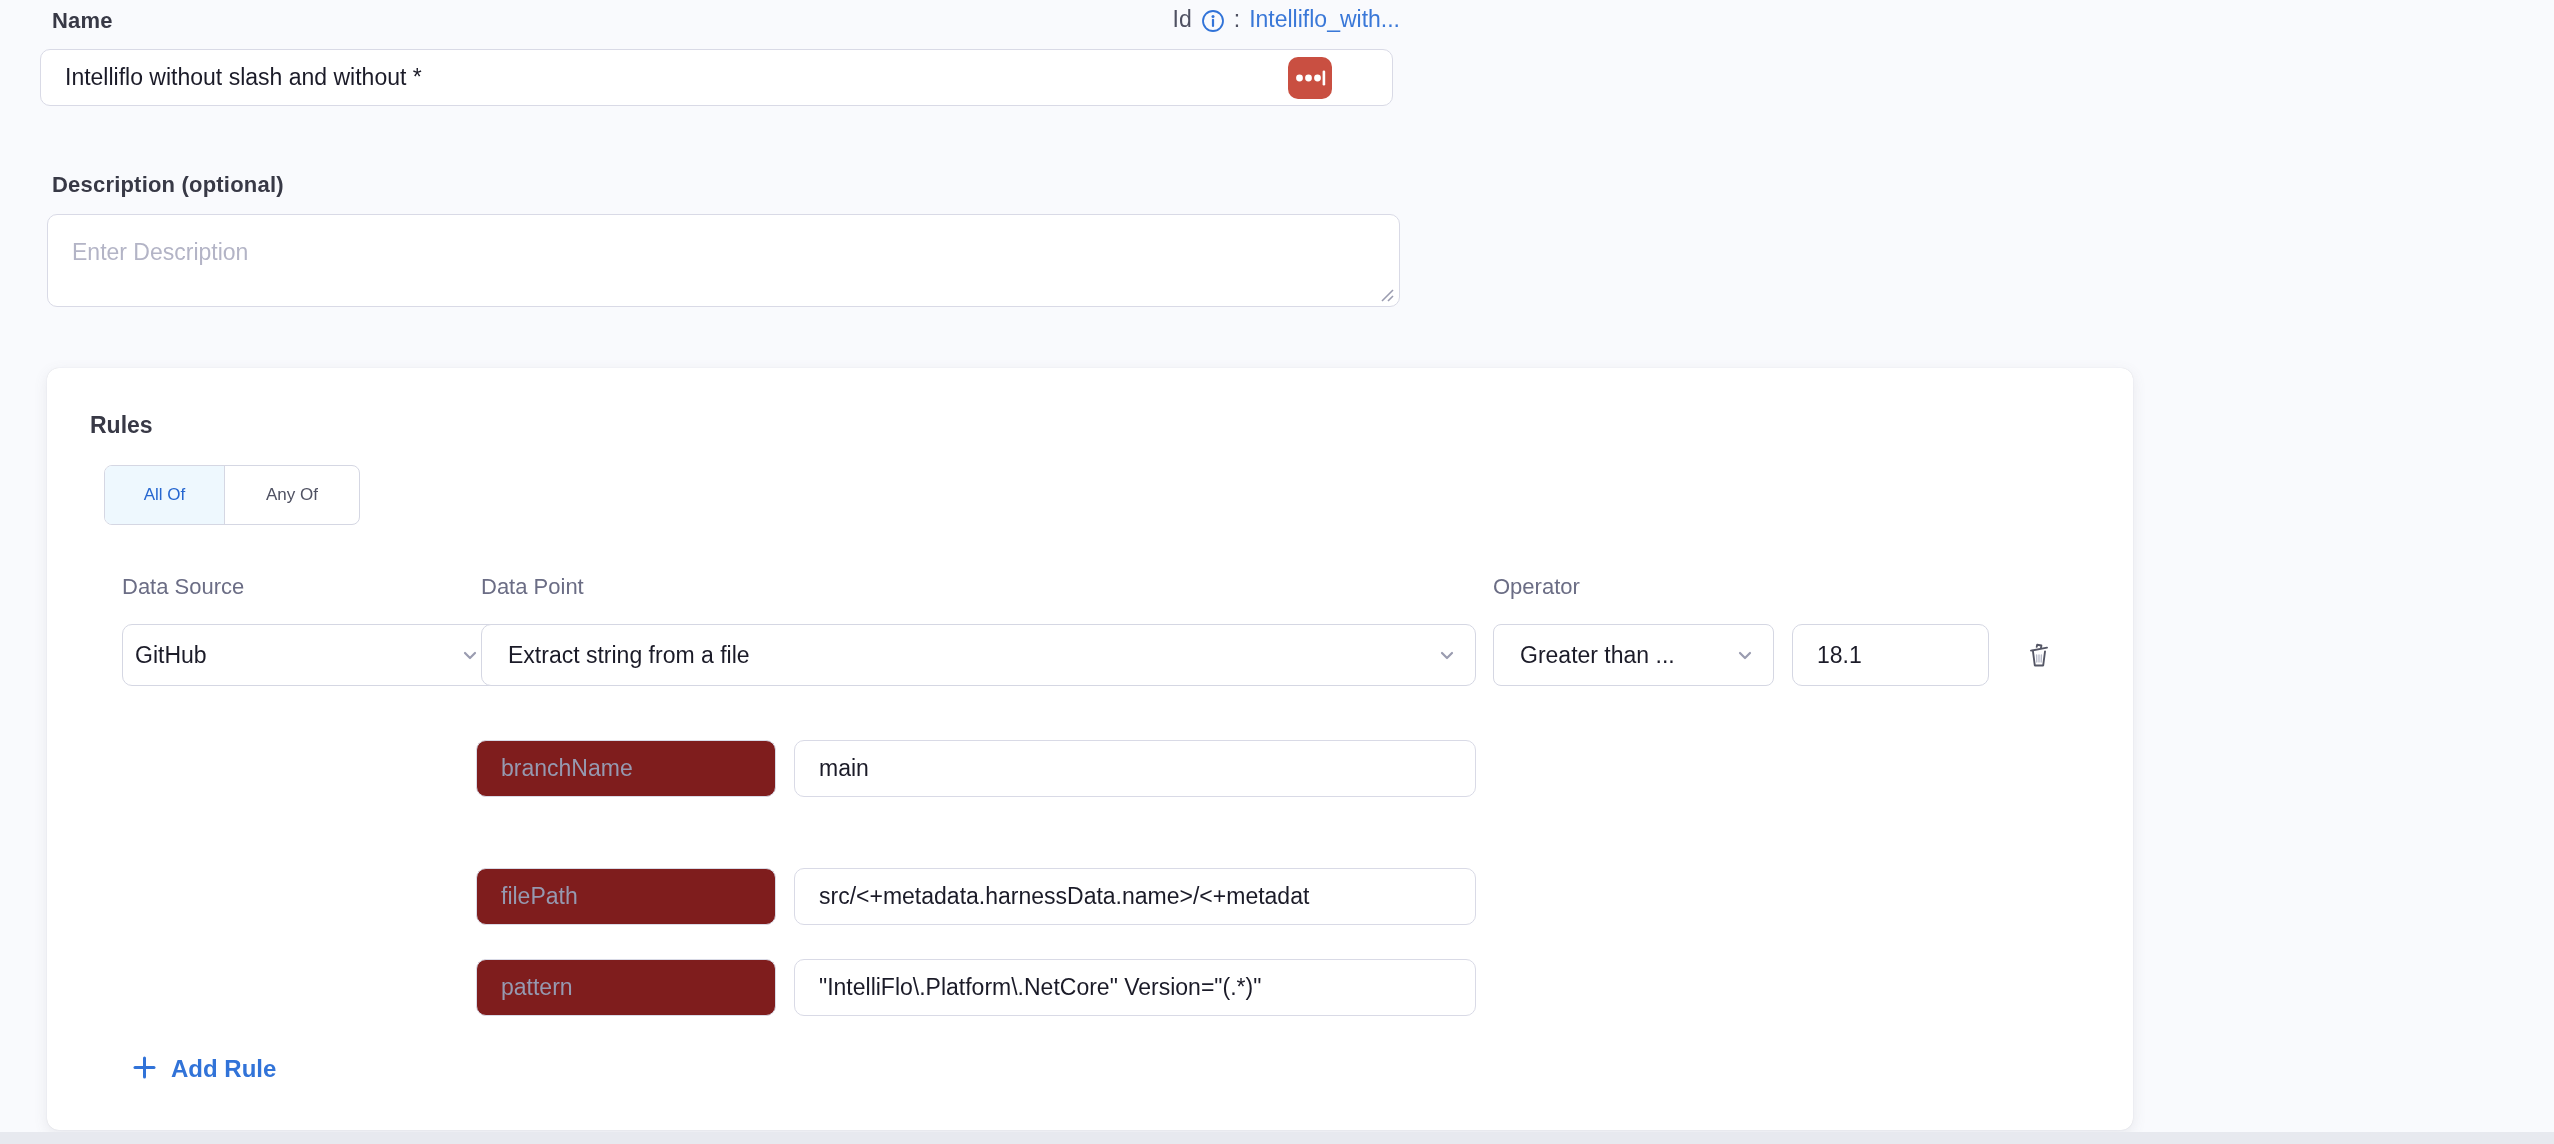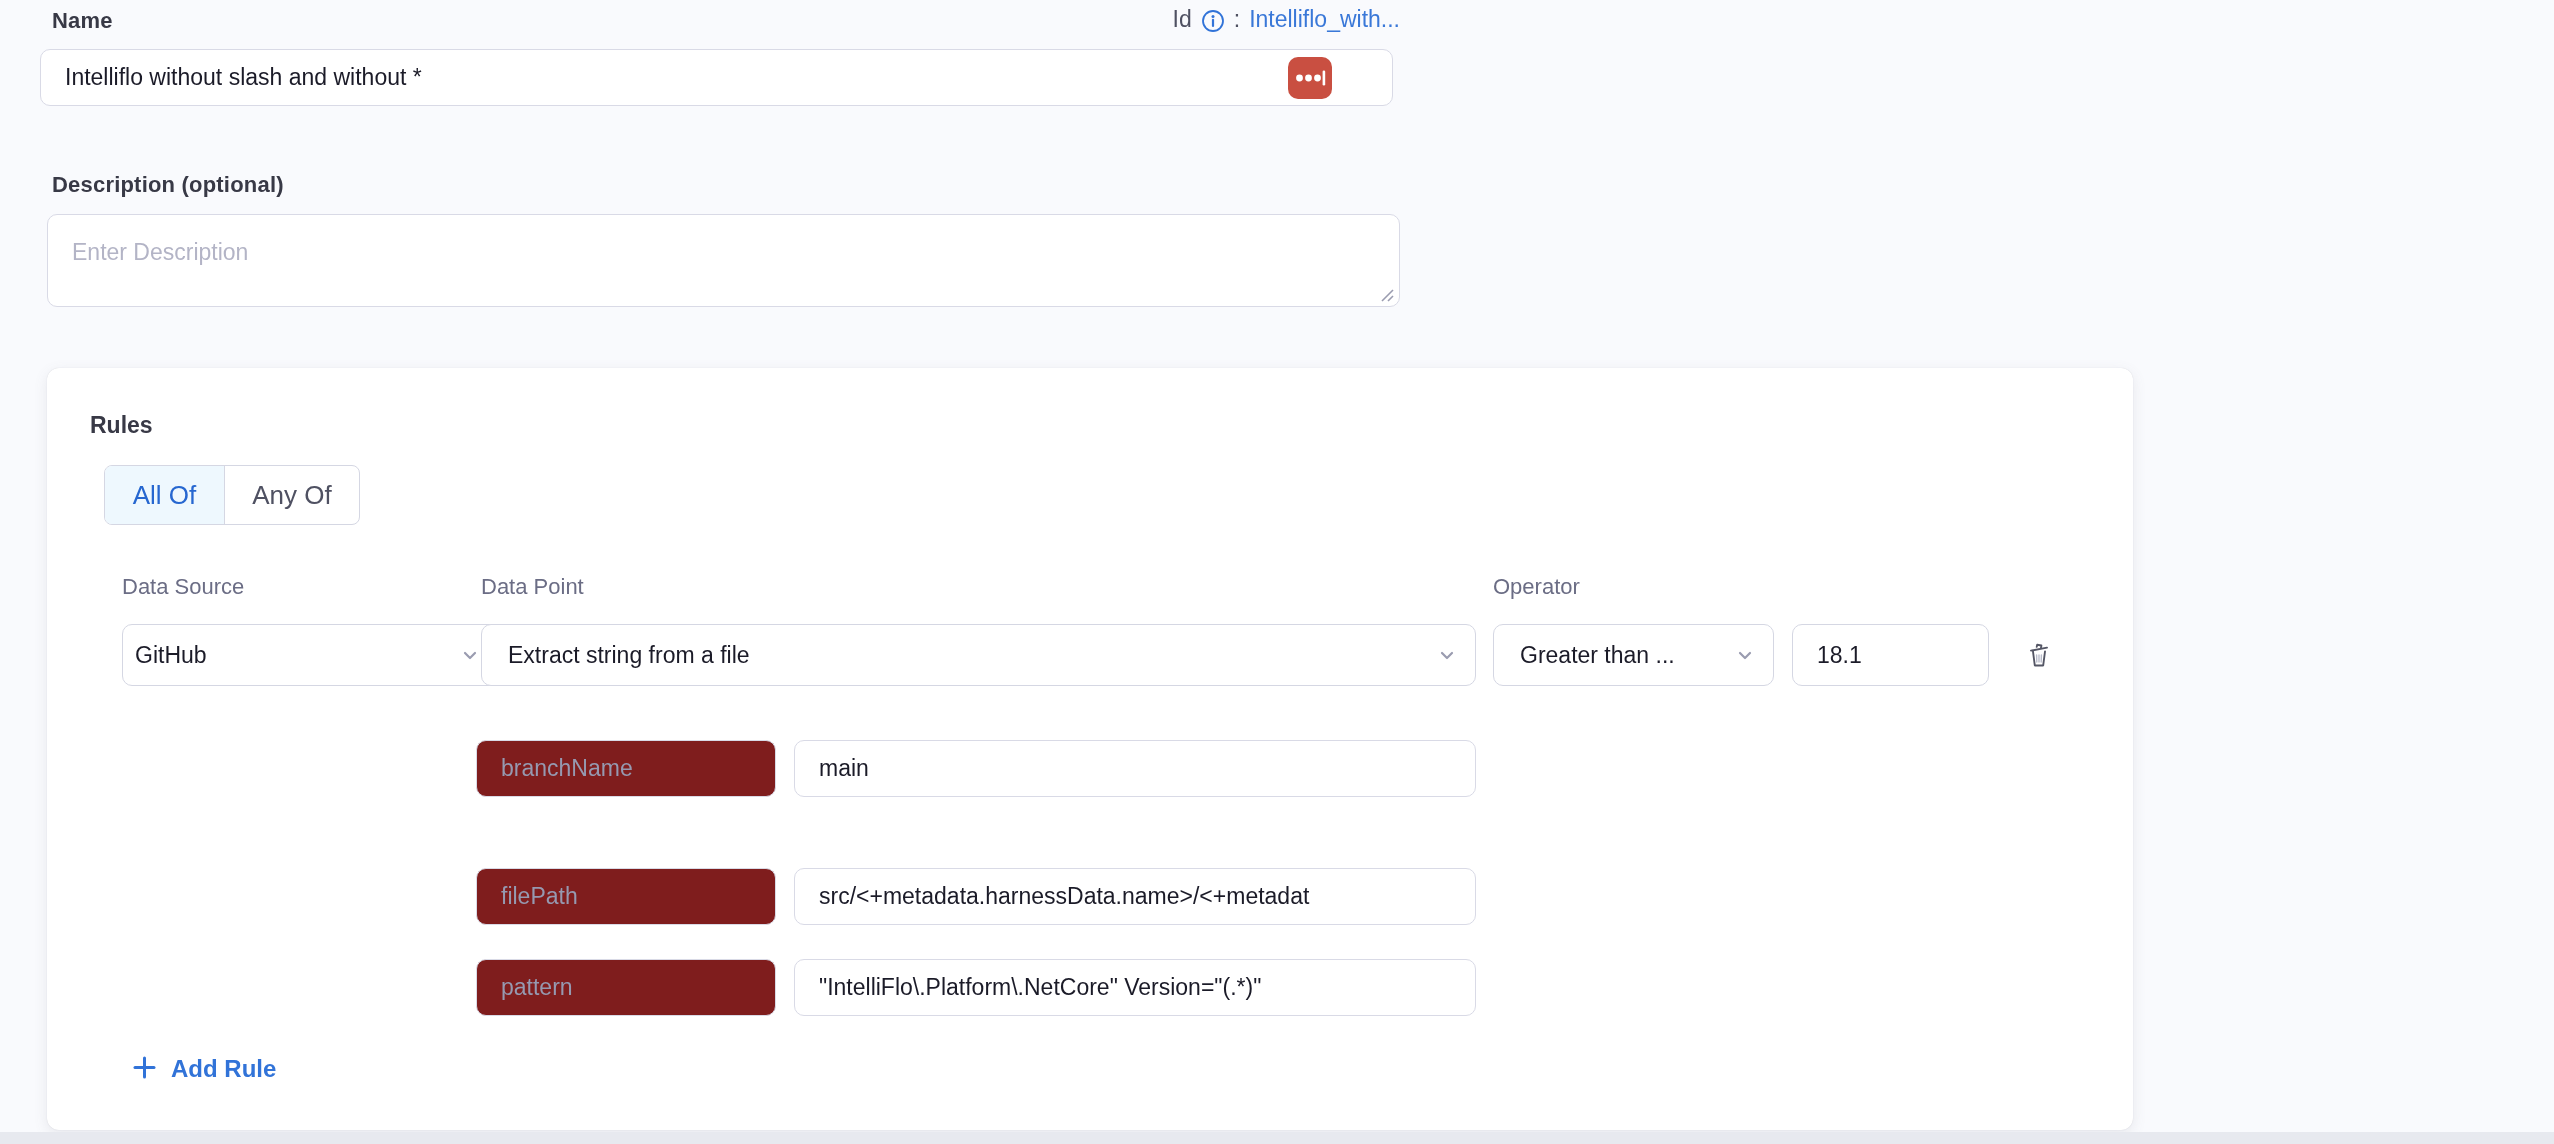--- a/index.html
+++ b/index.html
@@ -37,36 +37,36 @@
   .resize-handle { position:absolute; left:1376px; top:284px; }
 
   
   .card {
     position:absolute; left:47px; top:368px; width:2086px; height:762px; background:#fff; border-radius:12px;
     box-shadow:0 0 1px rgba(40,41,61,.18), 0 4px 14px rgba(96,97,112,.12);
   }
   .rules-title { position:absolute; left:43px; top:44px; font-size:23px; font-weight:700; color:#383946; }
 
   .segment-group { position:absolute; left:57px; top:97px; display:flex; height:60px; border:1px solid #d5d7e3; border-radius:8px; overflow:hidden; background:#fff; }
-  .seg { display:flex; align-items:center; justify-content:center; min-width:119px; padding:0 26px; font-size:26px; color:#4f5162; cursor:pointer; }
+  .seg { display:flex; align-items:center; justify-content:center; min-width:119px; padding:0 26px; font-size:17px; color:#4f5162; cursor:pointer; }
   .seg + .seg { border-left:1px solid #d5d7e3; min-width:135px; }
   .seg.selected { background:#eef8fe; color:#2667d0; }
 
   .col-label { position:absolute; top:206px; font-size:22px; color:#6b6d85; }
   .col-ds { left:75px; } .col-dp { left:434px; } .col-op { left:1446px; }
 
   .select {
     position:absolute; top:256px; height:62px; background:#fff; border:1px solid #d5d7e3; border-radius:10px;
     display:flex; align-items:center; padding:0 56px 0 26px; font-size:23px; color:#1b1b28; cursor:pointer;
   }
   .select .sel-text { white-space:nowrap; overflow:hidden; text-overflow:ellipsis; }
   .select .chev { position:absolute; right:16px; top:50%; transform:translateY(-50%); display:flex; }
   .sel-ds { left:75px; width:377px;padding-left:12px; }
   .sel-dp { left:434px; width:995px; }
-  .sel-op { left:1446px; width:281px; }
+  .sel-op { left:1446px; width:281px;border-radius:8px; }
 
   .value-input { left:1745px; top:256px; width:197px; height:62px; border-color:#d5d7e3; }
   .trash-btn { position:absolute; left:1962px; top:262px; width:60px; height:50px; display:flex; align-items:center; justify-content:center; cursor:pointer; background:none; border:none; }
 
   .param-key, .param-val {
     position:absolute; height:57px; border:1px solid #d9dae6; border-radius:10px; outline:none;
     font-family:"Liberation Sans", sans-serif; font-size:23px; padding:0 24px;
   }
   .param-key { left:429px; width:300px; background:#7f1d1d; color:#9699b0; }
   .param-val { left:747px; width:682px; background:#fff; color:#1b1b28; }

